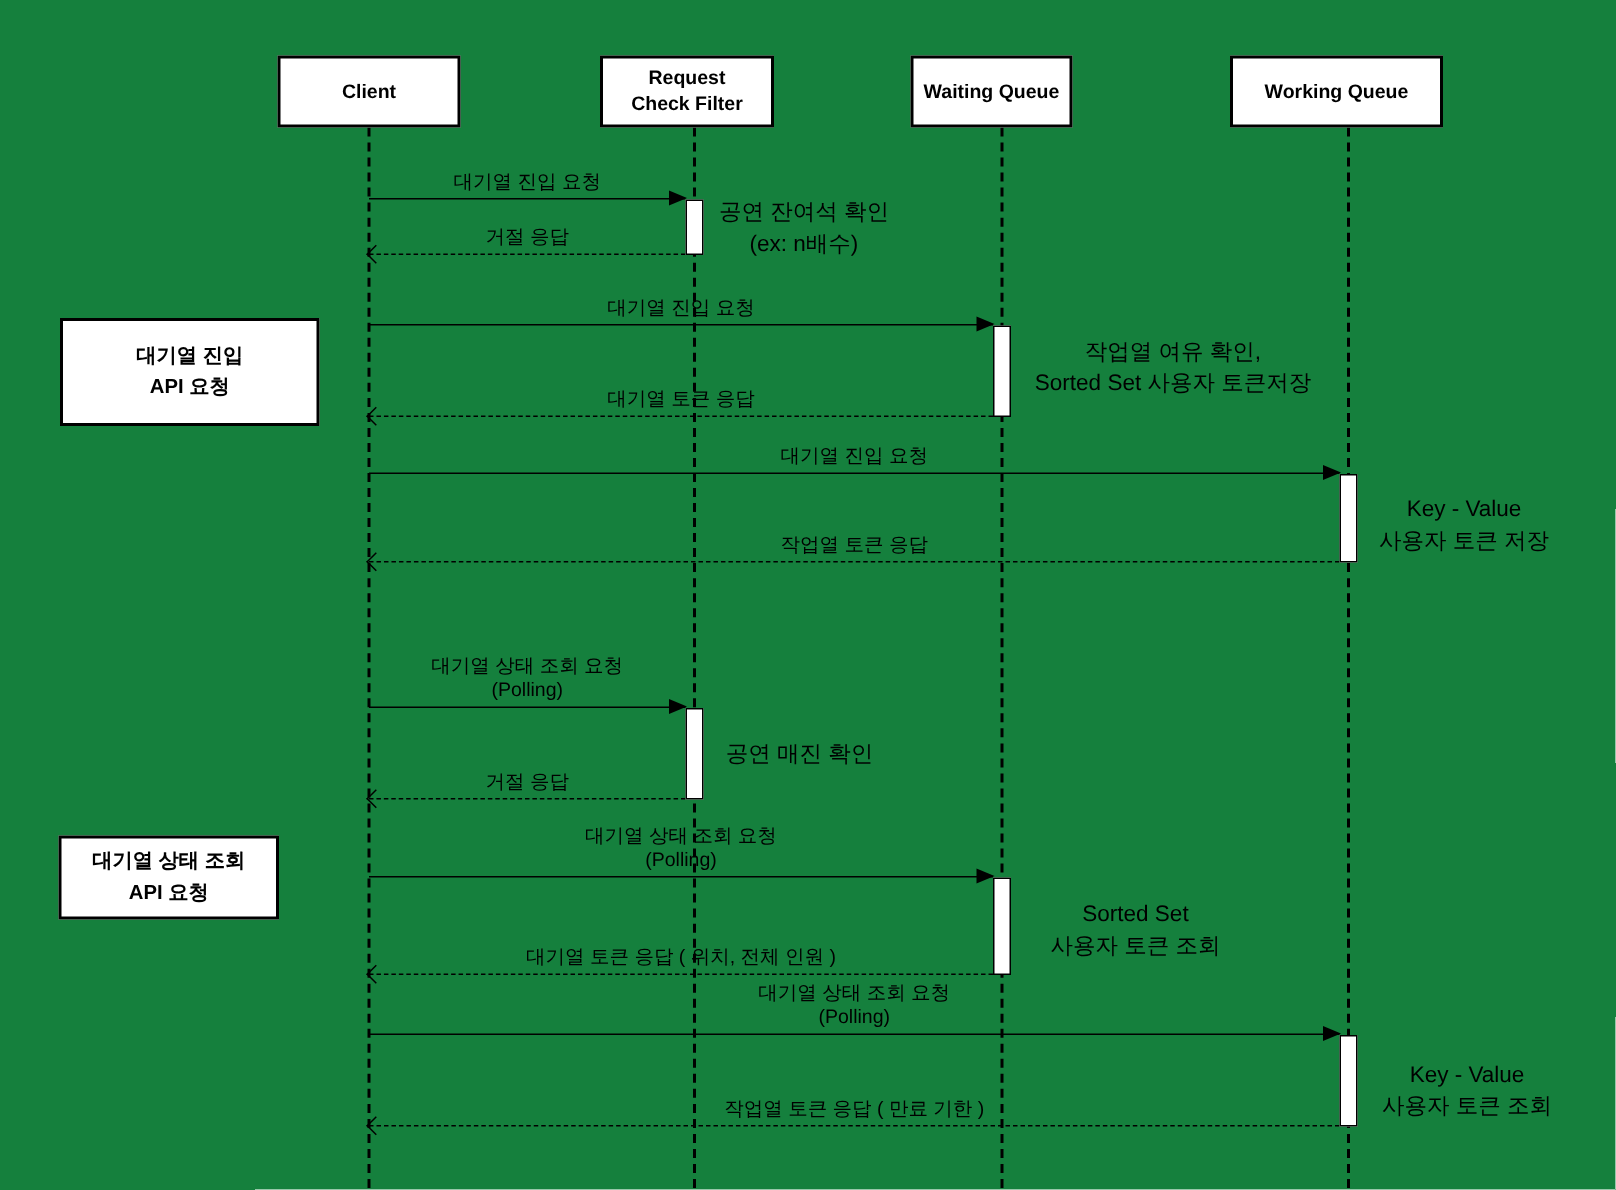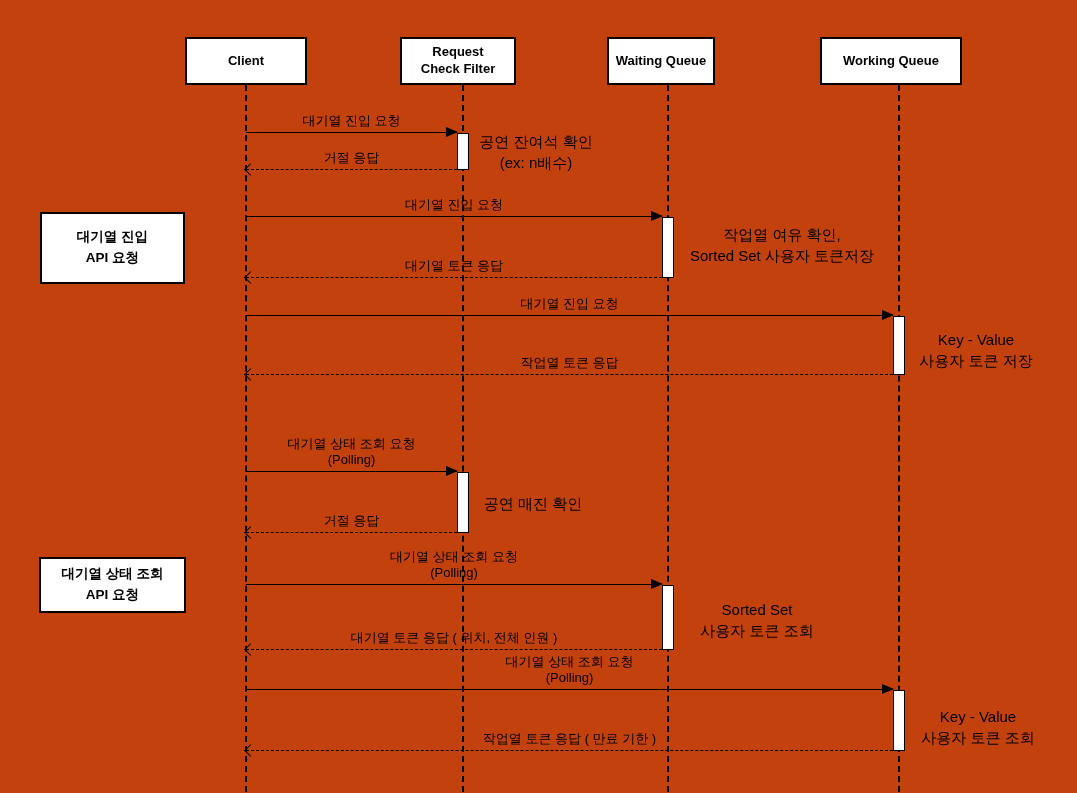--- a/index.html
+++ b/index.html
@@ -1,17 +1,17 @@
 <!DOCTYPE html>
 <html><head>
 <meta charset="utf-8">
 <style>
   html,body{margin:0;padding:0;background:#ffffff;}
   .canvas{
-    position:relative;width:1077px;height:793px;background:#c2410c;
+    position:relative;width:1077px;height:793px;background:#15803d;
     font-family:"Liberation Sans","DejaVu Sans",sans-serif;color:#000;
     overflow:hidden;
   }
   .actor{
     position:absolute;height:48px;border:2px solid #000;background:#fff;
     display:flex;flex-direction:column;align-items:center;justify-content:center;
     text-align:center;font-weight:700;font-size:13px;line-height:1.3;box-sizing:border-box;
   }
   .section-box{
     position:absolute;border:2px solid #000;background:#fff;
@@ -61,21 +61,21 @@
     <span>Request</span>
     <span>Check Filter</span>
   </div>
   <div class="actor" style="left:607px;top:37px;width:108px">
     <span>Waiting Queue</span>
   </div>
   <div class="actor" style="left:820px;top:37px;width:142px">
     <span>Working Queue</span>
   </div>
 
-  <div class="section-box" style="left:40px;top:212px;width:145px;height:72px">
+  <div class="section-box" style="left:40px;top:212px;width:173px;height:72px">
     <span>대기열 진입</span>
     <span>API 요청</span>
   </div>
   <div class="section-box" style="left:39px;top:557px;width:147px;height:56px">
     <span>대기열 상태 조회</span>
     <span>API 요청</span>
   </div>
 
   <div class="activation" style="left:457px;top:133px;height:37px"></div>
   <div class="activation" style="left:662px;top:217px;height:61px"></div>

